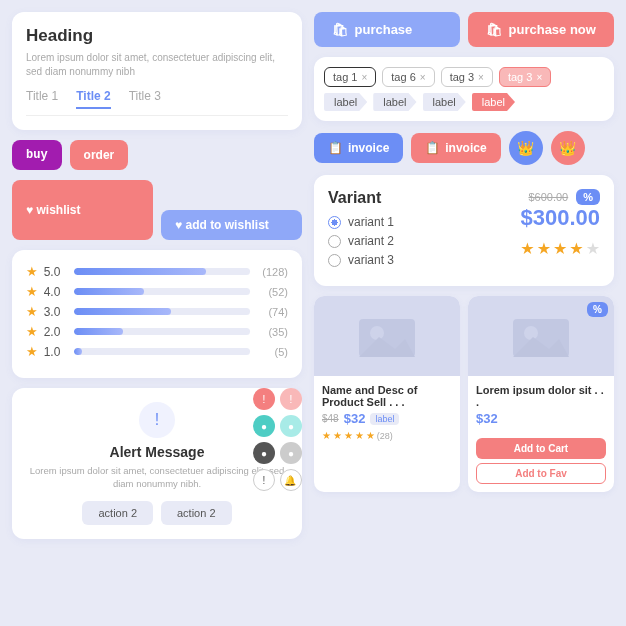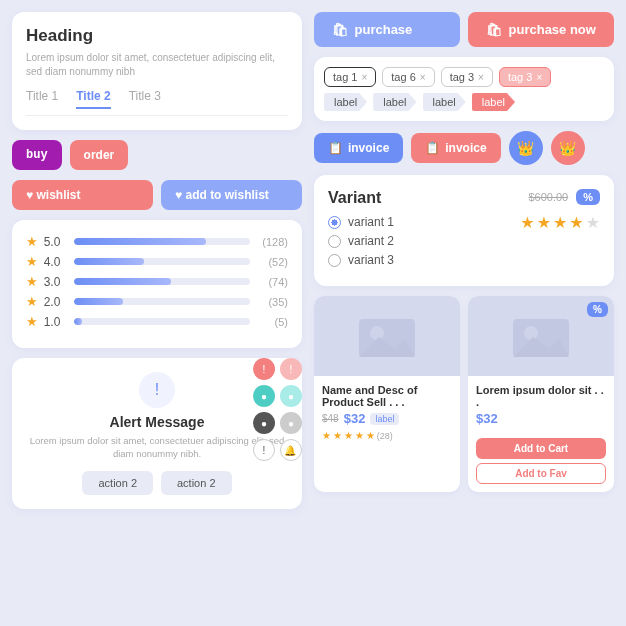--- a/index.html
+++ b/index.html
@@ -83,21 +83,21 @@
       gap: 5px;
     }
     .btn-blue { background: #a21caf; color: #fff; font-family: Liberation Mono, monospace; }
     .btn-pink { background: #f47f7f; color: #fff; }
     .btn-outline {
       background: #fff;
       color: #555;
       border: 1.5px solid #ccc;
     }
     .btn-wishlist { background: #f47f7f; color: #fff; flex: 1; }
-    .btn-wishlist-add { background: #8fa8f8; color: #fff; flex: 1; }
+    .btn-wishlist-add { background: #8fa8f8; color: #fff; flex: 1; margin-top: 30px; }
 
     
     .ratings-card { }
     .rating-row {
       display: flex;
       align-items: center;
       gap: 6px;
       margin-bottom: 5px;
     }
     .rating-star { color: #f5a623; font-size: 13px; }
@@ -616,20 +616,21 @@
         <div class="variant-option">
           <div class="radio"></div>
           <span>variant 3</span>
         </div>
       </div>
       <div class="variant-price-block">
         <div style="display:flex; align-items:center; justify-content:flex-end; gap:8px;">
           <span class="price-old">$600.00</span>
           <span class="percent-badge">%</span>
         </div>
+        <div class="price-new">$300.00</div>
         <div class="stars-display">
           <span class="star-filled">★</span>
           <span class="star-filled">★</span>
           <span class="star-filled">★</span>
           <span class="star-half">★</span>
           <span class="star-empty">★</span>
         </div>
       </div>
     </div>
   </div>

